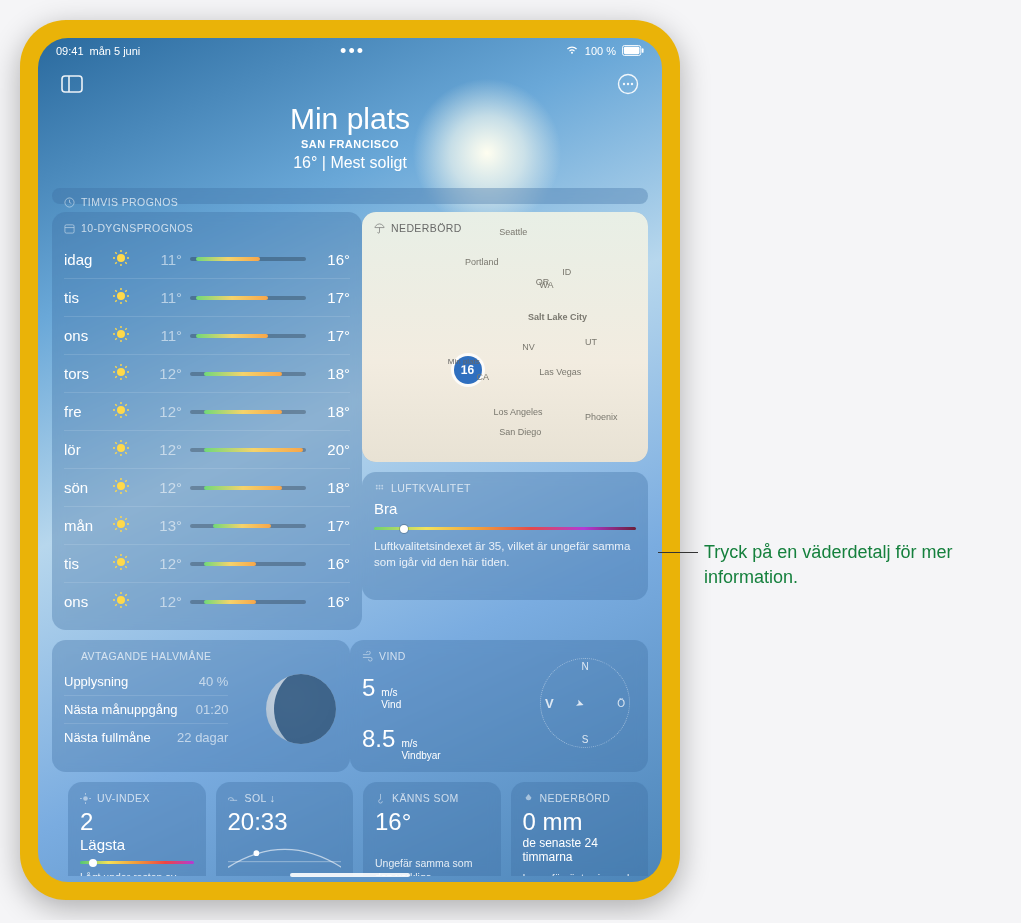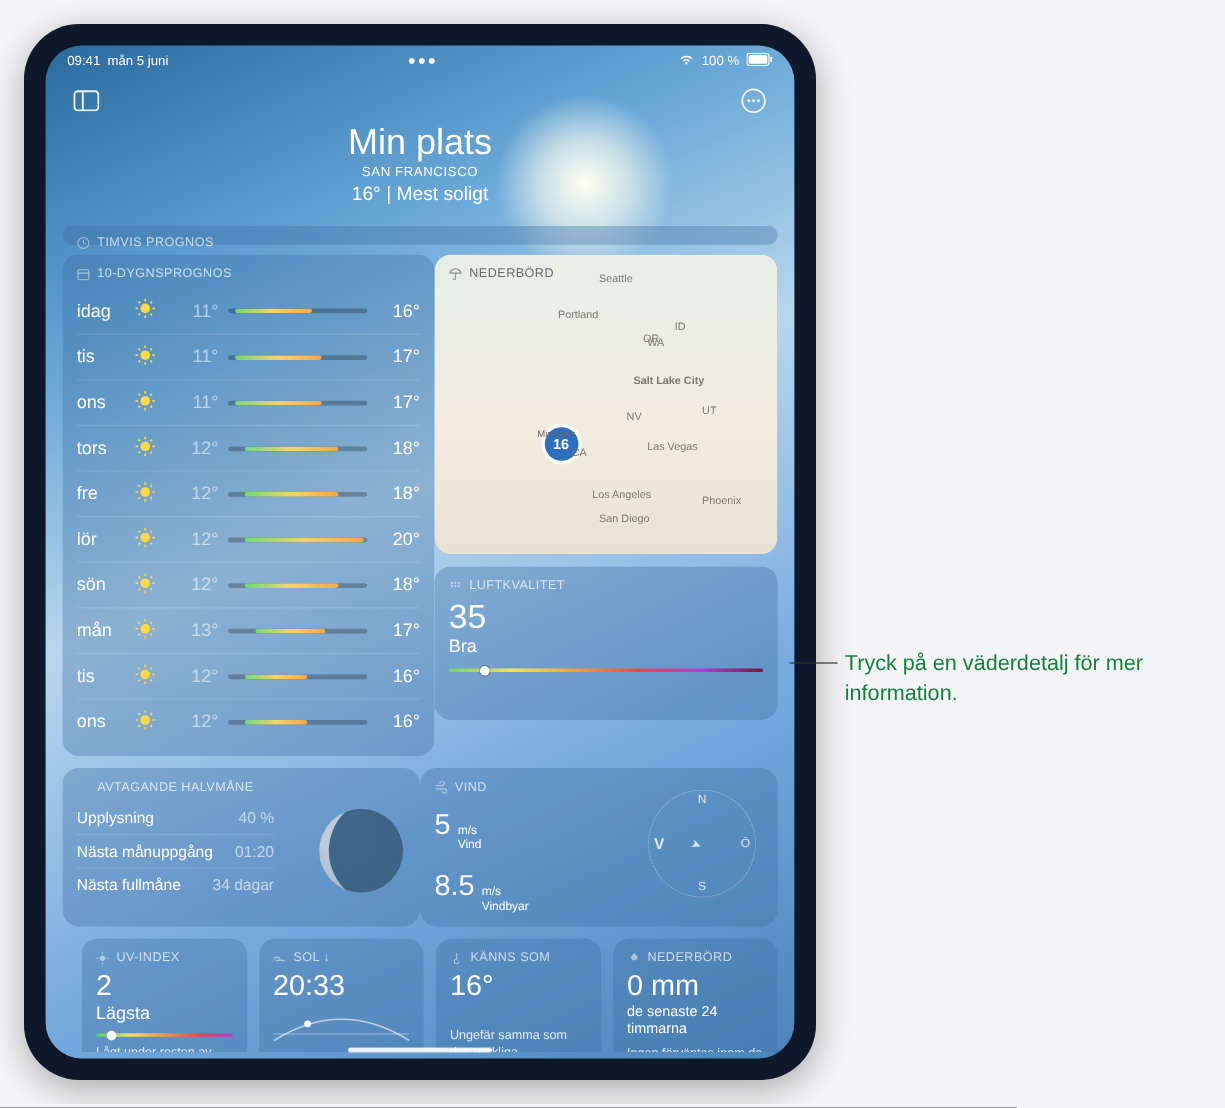--- a/index.html
+++ b/index.html
@@ -7,21 +7,21 @@
     font-family: -apple-system, BlinkMacSystemFont, "Segoe UI", Helvetica, Arial, sans-serif;
     background: #f5f5f7;
     display: flex;
     align-items: flex-start;
     gap: 24px;
     padding: 20px;
   }
   .device {
     width: 660px;
     height: 880px;
-    background: #0f172a;
+    background: #eab308;
     border-radius: 46px;
     padding: 18px;
     position: relative;
     box-shadow: 0 8px 30px rgba(0,0,0,.3);
     flex-shrink: 0;
   }
   .screen {
     width: 100%;
     height: 100%;
     border-radius: 30px;
@@ -67,21 +67,21 @@
     display:flex;align-items:center;justify-content:center;
     opacity:.9;
   }
   
   .header {
     text-align: center;
     margin-top: 4px;
     position: relative; z-index: 5;
   }
   .header h1 { font-size: 30px; font-weight: 400; }
-  .header .sub { font-size: 11px; font-weight: 400; letter-spacing: .5px; margin-top: 2px; }
+  .header .sub { font-size: 11px; font-weight: 700; letter-spacing: .5px; margin-top: 2px; }
   .header .cond { font-size: 16px; font-weight: 400; margin-top: 4px; }
   
   .content {
     position: absolute;
     top: 150px; left: 14px; right: 14px; bottom: 6px;
     overflow: hidden;
   }
   .card {
     background: rgba(60,110,160,0.35);
     backdrop-filter: blur(6px);
@@ -564,25 +564,25 @@
               <svg viewBox="0 0 12 12">
                   <circle cx="3" cy="3" r="1" fill="currentColor"></circle>
                   <circle cx="6" cy="3" r="1" fill="currentColor"></circle>
                   <circle cx="9" cy="3" r="1" fill="currentColor"></circle>
                   <circle cx="3" cy="6" r="1" fill="currentColor"></circle>
                   <circle cx="6" cy="6" r="1" fill="currentColor"></circle>
                   <circle cx="9" cy="6" r="1" fill="currentColor"></circle>
                 </svg>
               <span>LUFTKVALITET</span>
             </div>
-            <div class="aq-val">35</div>
             <div class="aq-label">Bra</div>
             <div class="aq-bar">
                 <div class="aq-dot"></div>
               </div>
+            <div class="aq-desc">Luftkvalitetsindexet är 35, vilket är ungefär samma som igår vid den här tiden.</div>
           </div>
         </div>
       </div>
 
       <div class="row">
         <div class="card col moon-card" style="position:relative">
           <div class="card-header">
             <svg viewBox="0 0 12 12">
                 <path d="M8 1a5 5 0 100 10 4 4 0 010-10z" fill="currentColor"></path>
               </svg>
@@ -592,21 +592,21 @@
               <div class="moon-row">
                 <span>Upplysning</span>
                 <span class="v">40 %</span>
               </div>
               <div class="moon-row">
                 <span>Nästa månuppgång</span>
                 <span class="v">01:20</span>
               </div>
               <div class="moon-row">
                 <span>Nästa fullmåne</span>
-                <span class="v">34 dagar</span>
+                <span class="v">22 dagar</span>
               </div>
             </div>
           <div class="moon-graphic">
               <div class="moon-shadow"></div>
             </div>
         </div>
 
         <div class="card col wind-card">
           <div class="card-header" style="position:absolute;">
             <svg viewBox="0 0 12 12">

